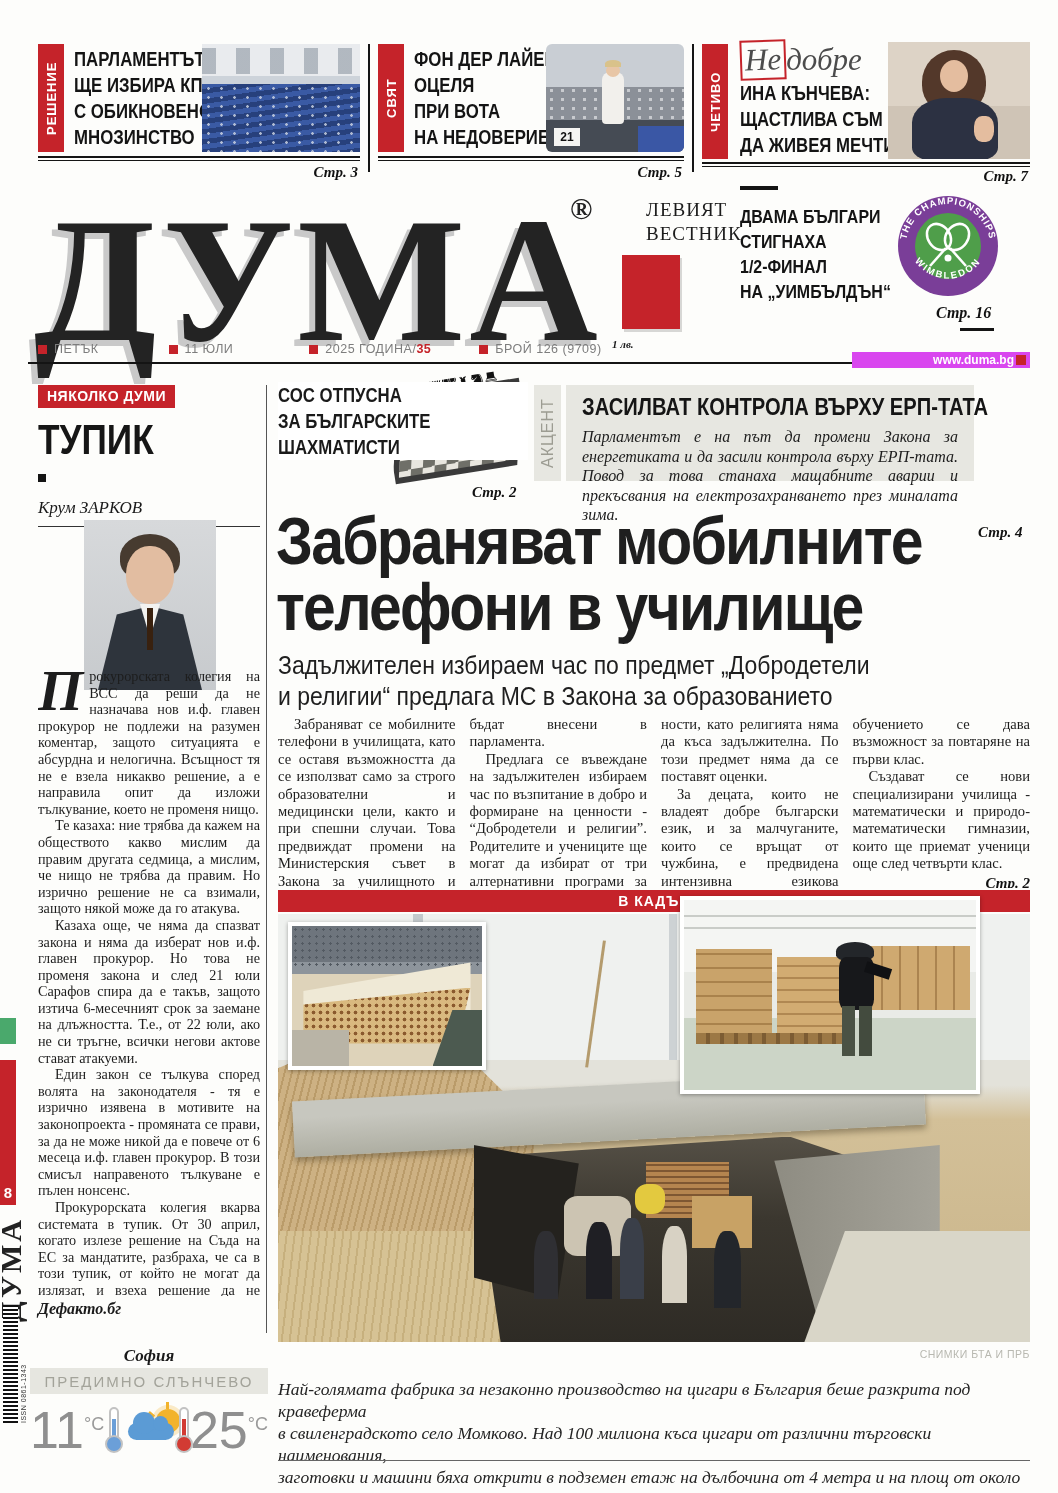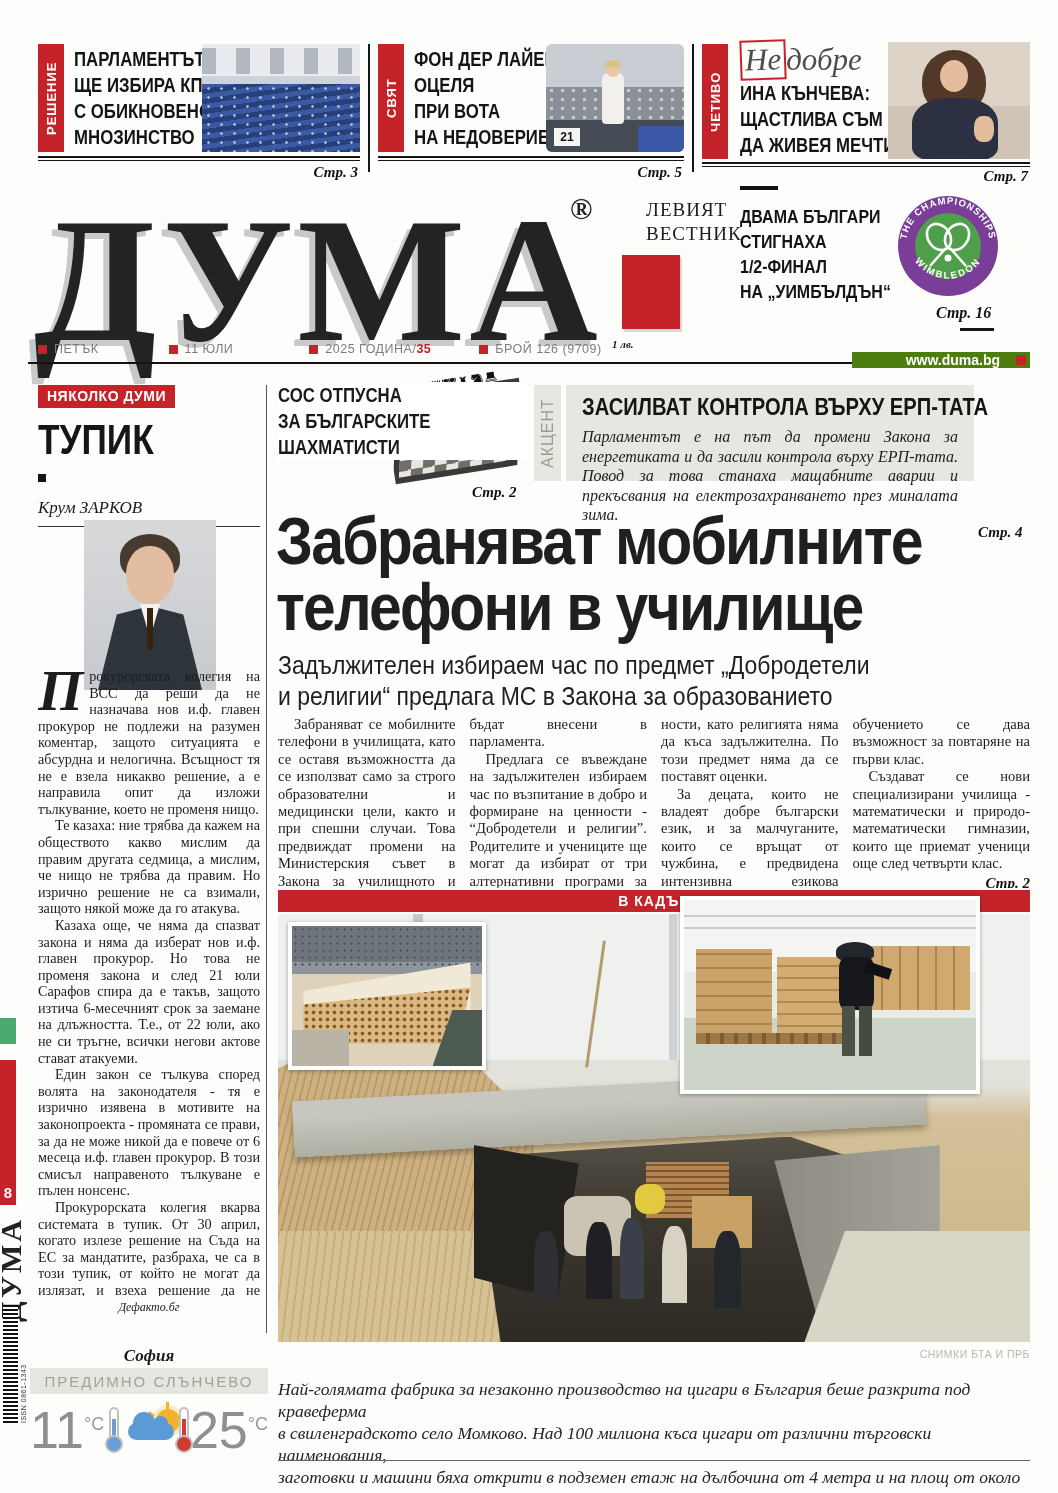--- a/index.html
+++ b/index.html
@@ -28,33 +28,33 @@
   
   #logo {
     font-family:"Liberation Serif", serif; font-weight:bold; font-size:178px; line-height:0.82;
     letter-spacing:4px; color:#232323; text-shadow:-6px 6px 0 #c9c9c9;
   }
   #logo-reg { font-size:30px; font-weight:bold; color:#232323; }
   .tagline { font-size:19px; letter-spacing:1px; color:#1c1c1c; line-height:24px; }
   .promo-title div { font-family:"Liberation Sans", sans-serif; font-weight:bold; font-size:19px; line-height:25px; color:#141414; }
   .dateline { font-family:"Liberation Sans", sans-serif; font-size:12.5px; color:#7d7d7d; letter-spacing:0.5px; }
   .dsq { display:inline-block; width:9px; height:9px; background:#c5232a; margin-right:7px; vertical-align:-1px; }
-  #site-bar { background:#4d7c0f; color:#fff; font-family:"Liberation Sans", sans-serif; font-weight:bold; font-size:14px;
-    display:flex; align-items:center; justify-content:flex-end; gap:16px; padding:0 4px; }
+  #site-bar { background:#d946ef; color:#fff; font-family:"Liberation Sans", sans-serif; font-weight:bold; font-size:12px;
+    display:flex; align-items:center; justify-content:flex-end; gap:2px; padding:0 4px; }
   #site-bar .rsq { width:10px; height:10px; background:#c5232a; }
 
   
   #kicker { background:#c5232a; color:#fff; font-family:"Liberation Sans", sans-serif; font-weight:bold; font-size:14px; letter-spacing:0.5px; padding:3px 9px 4px; display:inline-block; }
   #op-title { font-family:Liberation Sans, sans-serif; font-weight:bold; font-size:42px; color:#161616; }
   #op-author { font-style:italic; font-size:17px; }
   .op-text { font-size:14.2px; line-height:16.6px; text-align:justify; color:#1d1d1d; }
   .op-text p { text-indent:17px; }
   .op-text p.first { text-indent:0; }
   .dropcap { float:left; font-family:"Liberation Serif", serif; font-style:italic; font-weight:bold; font-size:58px; line-height:46px; padding-right:6px; }
-  #op-source { font-style:italic; font-weight:normal; font-size:12px; text-align:center; }
+  #op-source { font-style:italic; font-weight:bold; font-size:16px; text-align:left; }
 
   
   #accent-label { background:#e7e7e1; color:#9c9c92; font-family:"Liberation Sans", sans-serif; font-size:16px; letter-spacing:1px;
     writing-mode:vertical-rl; transform:rotate(180deg); display:flex; align-items:center; justify-content:center; }
   #accent-box { background:#e7e7e1; padding:8px 16px 6px; }
   #accent-title { font-family:"Liberation Sans", sans-serif; font-weight:bold; font-size:24px; color:#151515; }
   #accent-text { font-style:italic; font-size:16px; line-height:19.5px; color:#1c1c1c; text-align:justify; margin-top:6px; }
 
   
   .chess-line { font-family:"Liberation Sans", sans-serif; font-weight:bold; font-size:20px; line-height:26px; background:#fff; padding-right:3px; position:relative; z-index:3; }

